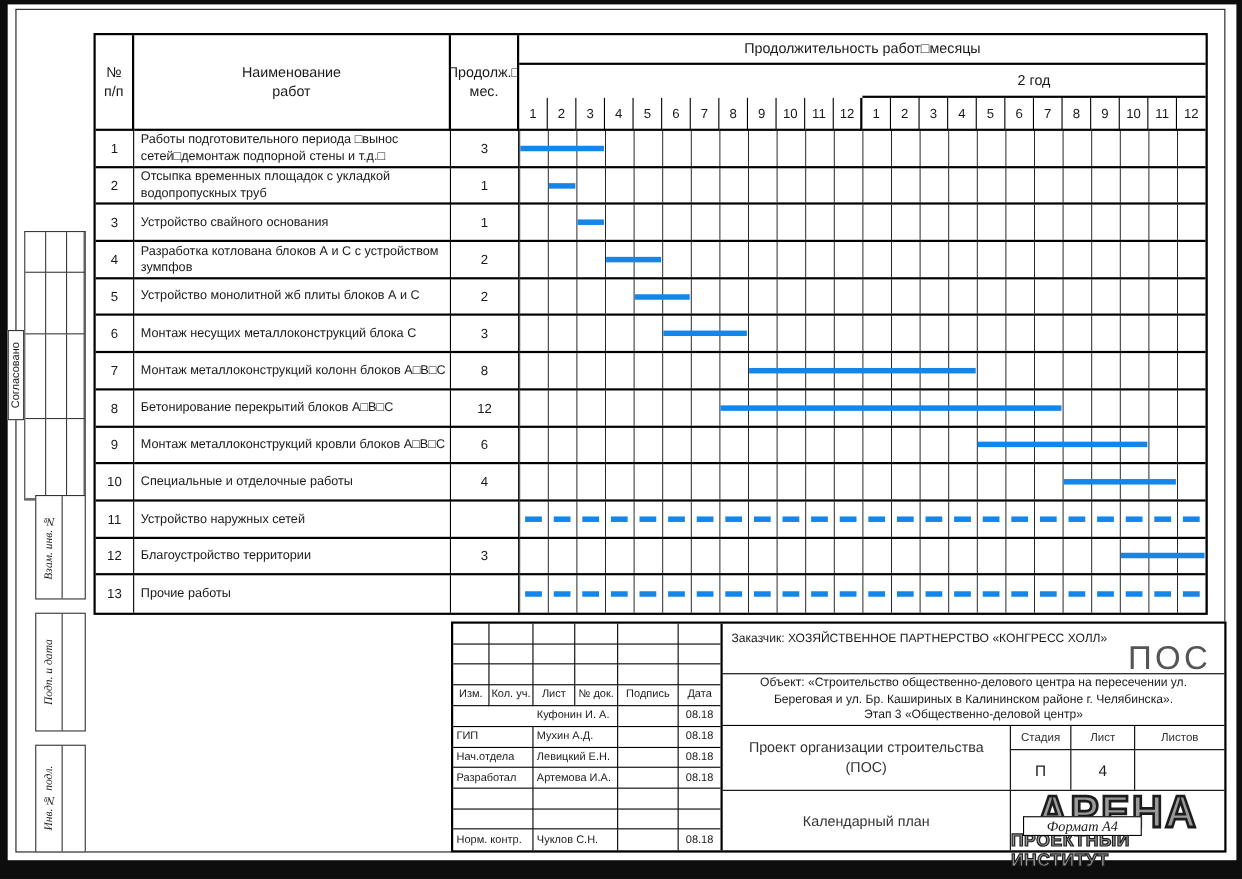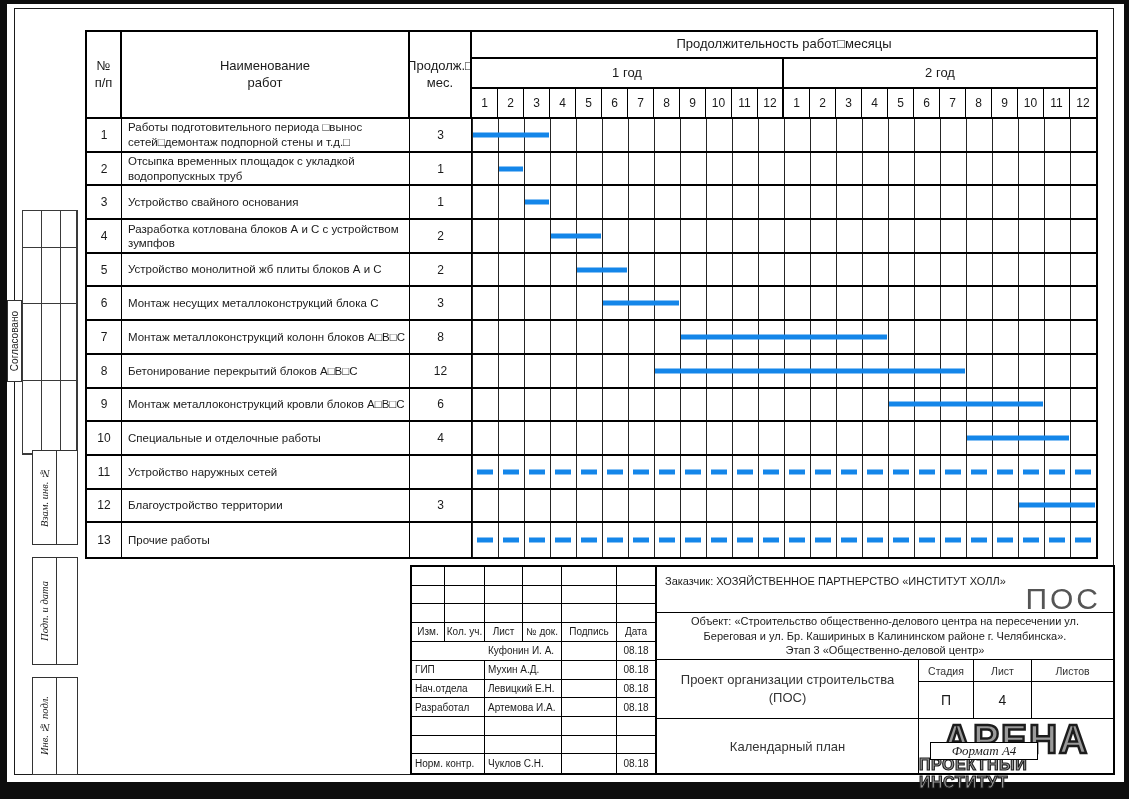--- a/index.html
+++ b/index.html
@@ -135,21 +135,20 @@
   </div>
 
   <div class="gantt-table" id="gantt">
     <div class="gc hdr br2 bb2" style="grid-row:1/4;grid-column:1;">№
 п/п</div>
     <div class="gc hdr br2 bb2" style="grid-row:1/4;grid-column:2;">Наименование
 работ</div>
     <div class="gc hdr br2 bb2" style="grid-row:1/4;grid-column:3;">Продолж.□
 мес.</div>
     <div class="gc hdr brn bb2" style="grid-row:1;grid-column:4/28;">Продолжительность работ□месяцы</div>
-    <div class="gc hdr br2 bb2" style="grid-row:2;grid-column:4/16;">1 год</div>
     <div class="gc hdr brn bb2" style="grid-row:2;grid-column:16/28;text-align:center;">2 год</div>
   <div class="gc month-num bb2" style="grid-area: 3 / 4;">1</div>
       <div class="gc month-num bb2" style="grid-area: 3 / 5;">2</div>
       <div class="gc month-num bb2" style="grid-area: 3 / 6;">3</div>
       <div class="gc month-num bb2" style="grid-area: 3 / 7;">4</div>
       <div class="gc month-num bb2" style="grid-area: 3 / 8;">5</div>
       <div class="gc month-num bb2" style="grid-area: 3 / 9;">6</div>
       <div class="gc month-num bb2" style="grid-area: 3 / 10;">7</div>
       <div class="gc month-num bb2" style="grid-area: 3 / 11;">8</div>
       <div class="gc month-num bb2" style="grid-area: 3 / 12;">9</div>
@@ -298,21 +297,21 @@
         <div class="sc" style="grid-column: 3 / 5;"></div>
         <div class="sc"></div>
         <div class="sc center lastcol"></div>
         <div class="sc bbn" style="grid-column: 1 / 3;">Норм. контр.</div>
         <div class="sc bbn" style="grid-column: 3 / 5;">Чуклов С.Н.</div>
         <div class="sc bbn"></div>
         <div class="sc center lastcol bbn">08.18</div>
       </div>
     <div class="tbr">
       <div class="row-a">
-        <div>Заказчик: ХОЗЯЙСТВЕННОЕ ПАРТНЕРСТВО «ИНСТИТУТ ХОЛЛ»</div>
+        <div>Заказчик: ХОЗЯЙСТВЕННОЕ ПАРТНЕРСТВО «КОНГРЕСС ХОЛЛ»</div>
         <div class="stamp-big">ПОС</div>
       </div>
       <div class="row-b">Объект: «Строительство общественно-делового центра на пересечении ул.
 Береговая и ул. Бр. Кашириных в Калининском районе г. Челябинска».
 Этап 3 «Общественно-деловой центр»</div>
       <div class="row-c">
         <div class="proj">Проект организации строительства
 (ПОС)</div>
         <div class="slg">
           <div class="slg-h">Стадия</div>

